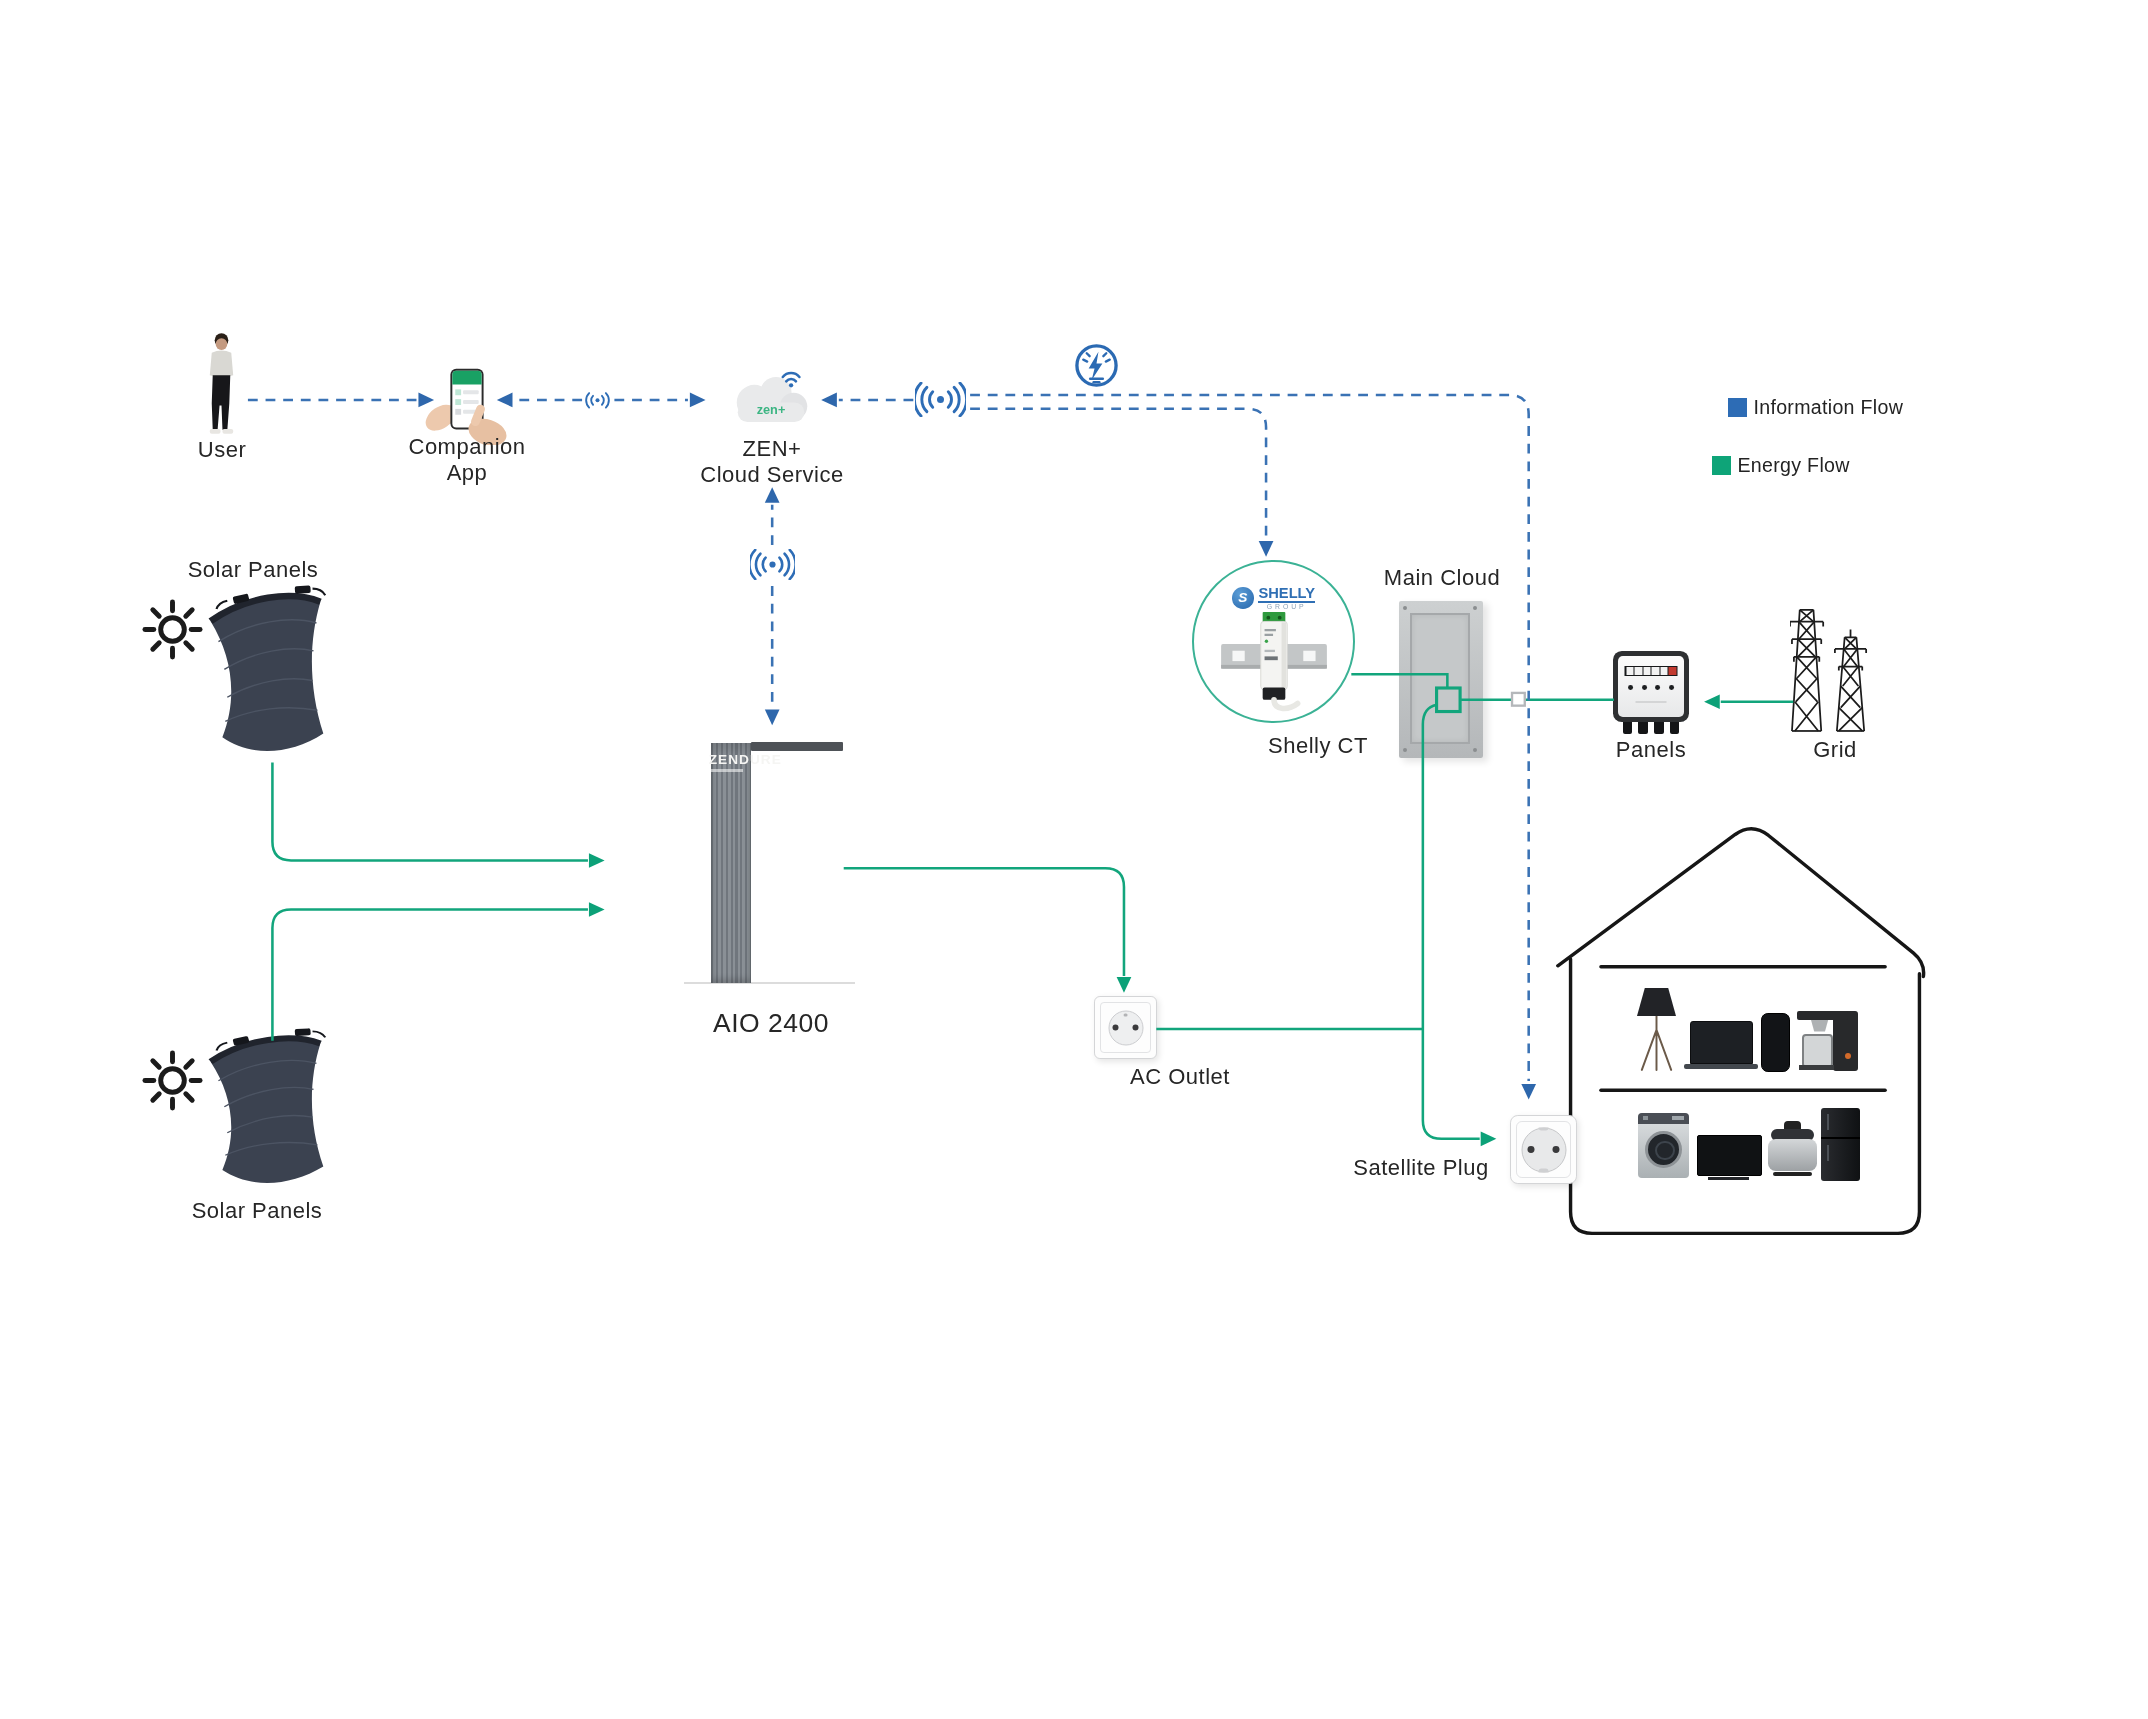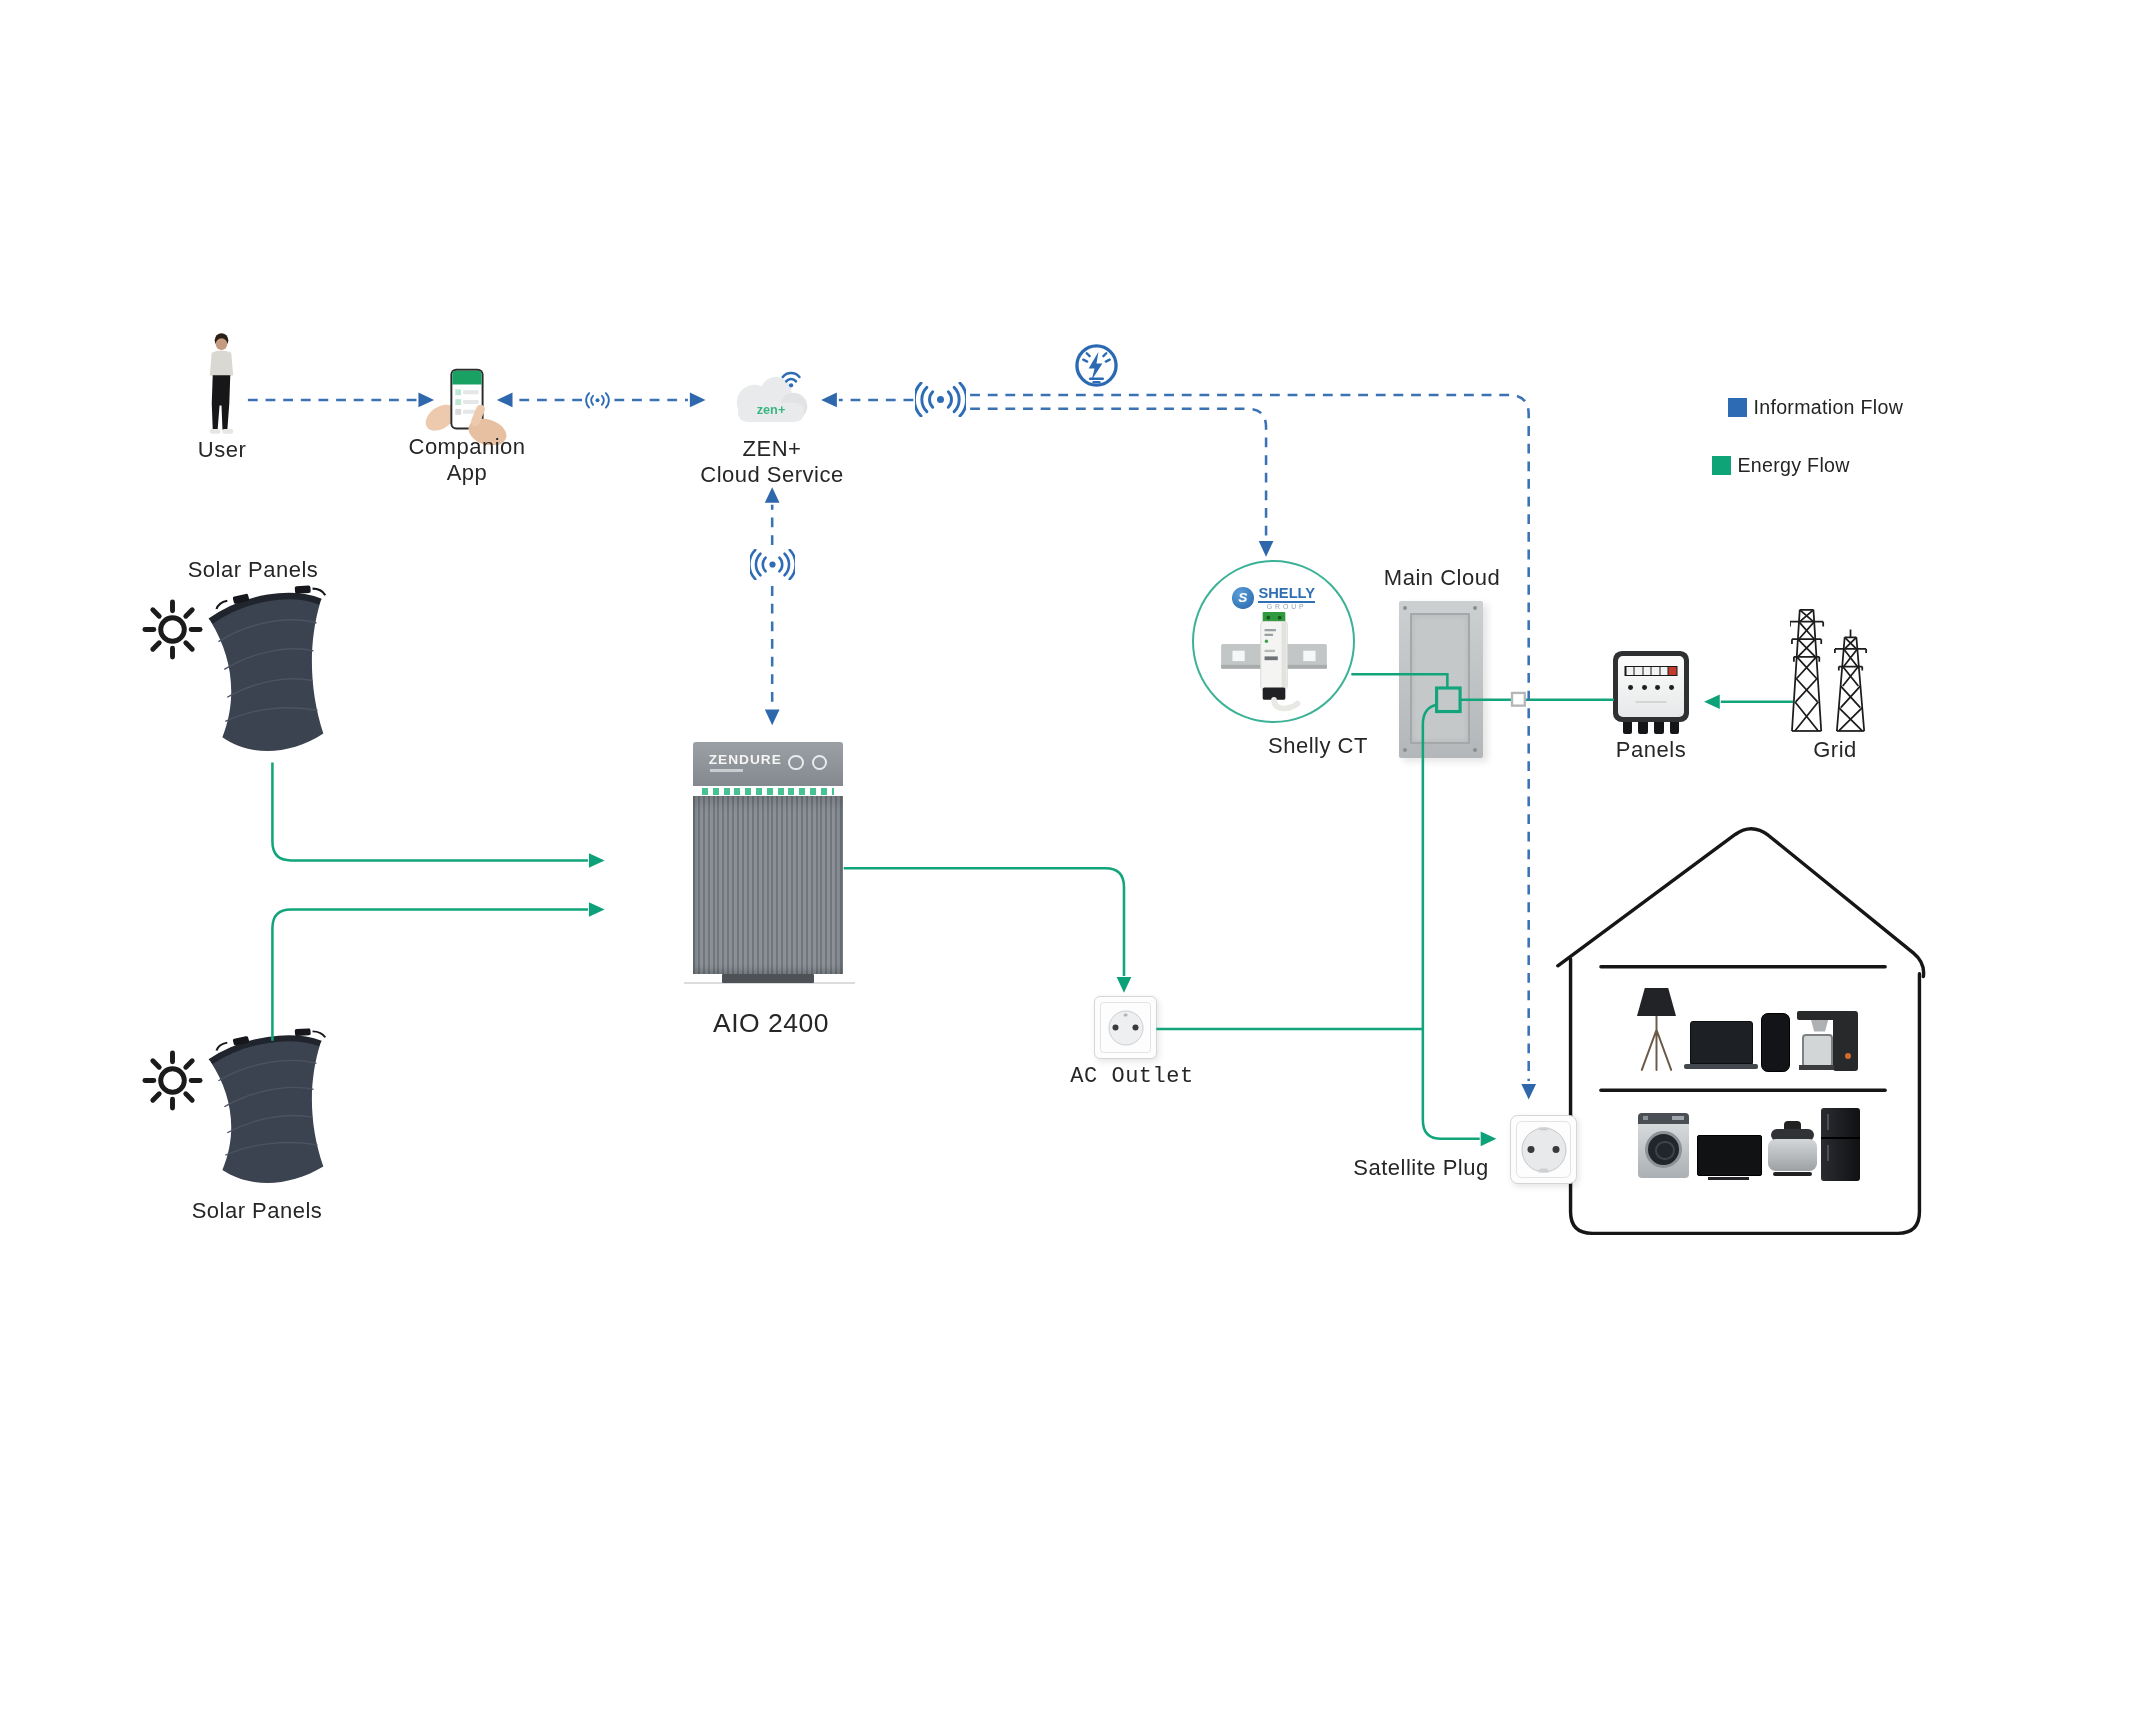--- a/index.html
+++ b/index.html
@@ -3,21 +3,21 @@
 <meta charset="utf-8">
 <style>
   html,body{margin:0;padding:0;background:#ffffff;}
   .canvas{position:relative;width:2148px;height:1719px;background:#ffffff;overflow:hidden;
           font-family:"Liberation Sans", sans-serif;color:#2a2a2a;}
   .abs{position:absolute;}
   .lbl{position:absolute;font-size:22px;letter-spacing:0.5px;color:#262626;white-space:nowrap;
        transform:translateX(-50%);text-align:center;z-index:6;}
   .lbl2{display:block;}
   
-  .aio{display:flex;flex-direction:column;z-index:2;}
+  .aio{display:flex;flex-direction:row;z-index:2;}
   .aio-head{height:44px;background:linear-gradient(180deg,#9aa0a5,#83898f);border-radius:2.9px 2.9px 0 0;
             position:relative;}
   .aio-brand{position:absolute;left:15.7px;top:9.8px;font-size:13.7px;font-weight:bold;color:#f5f5f3;
              letter-spacing:1px;}
   .aio-sub{position:absolute;left:16.7px;top:27.4px;width:33px;height:2.9px;background:rgba(255,255,255,.55);}
   .aio-btn{position:absolute;top:12.7px;width:11.8px;height:11.8px;border:2px solid rgba(255,255,255,.8);
            border-radius:50%;}
   .aio-led{height:6.9px;margin:2px 8.8px 0 8.8px;
            background:repeating-linear-gradient(90deg,#47c393 0 5.9px,rgba(0,0,0,0) 5.9px 10.8px);}
   .aio-body{flex:1;margin-top:1px;
@@ -370,21 +370,21 @@
   <div class="lbl" style="left:1835px;top:737px;">Grid</div>
 
   <div class="abs outlet" style="left:1094px;top:996px;width:61px;height:61px;">
     <div class="outlet-plate"></div>
     <div class="outlet-circle" style="width:33px;height:33px;">
       <span class="outlet-hole" style="left:3.9px;"></span>
       <span class="outlet-hole" style="right:3.9px;"></span>
       <span class="outlet-screw" style="top:2px;"></span>
     </div>
   </div>
-  <div class="lbl" style="left:1132px;top:1064px;font-family:Liberation Mono, monospace;">AC Outlet</div>
+  <div class="lbl" style="left:1180px;top:1064px;">AC Outlet</div>
 
   <svg class="abs" style="left:1539px;top:809px;z-index:2" width="412" height="441" viewBox="0 0 420 450">
     <g stroke="#161616" stroke-width="3.5" fill="none" stroke-linecap="round" stroke-linejoin="round">
       <path d="M19 160 L200 26 Q217 14 234 27 L382 147 Q394 157 392 171"></path>
       <path d="M32 153 V411 Q32 433 54 433 H366 Q388 433 388 411 V168"></path>
       <path d="M63 161 H353"></path>
       <path d="M63 287 H353"></path>
     </g>
   </svg>
 

